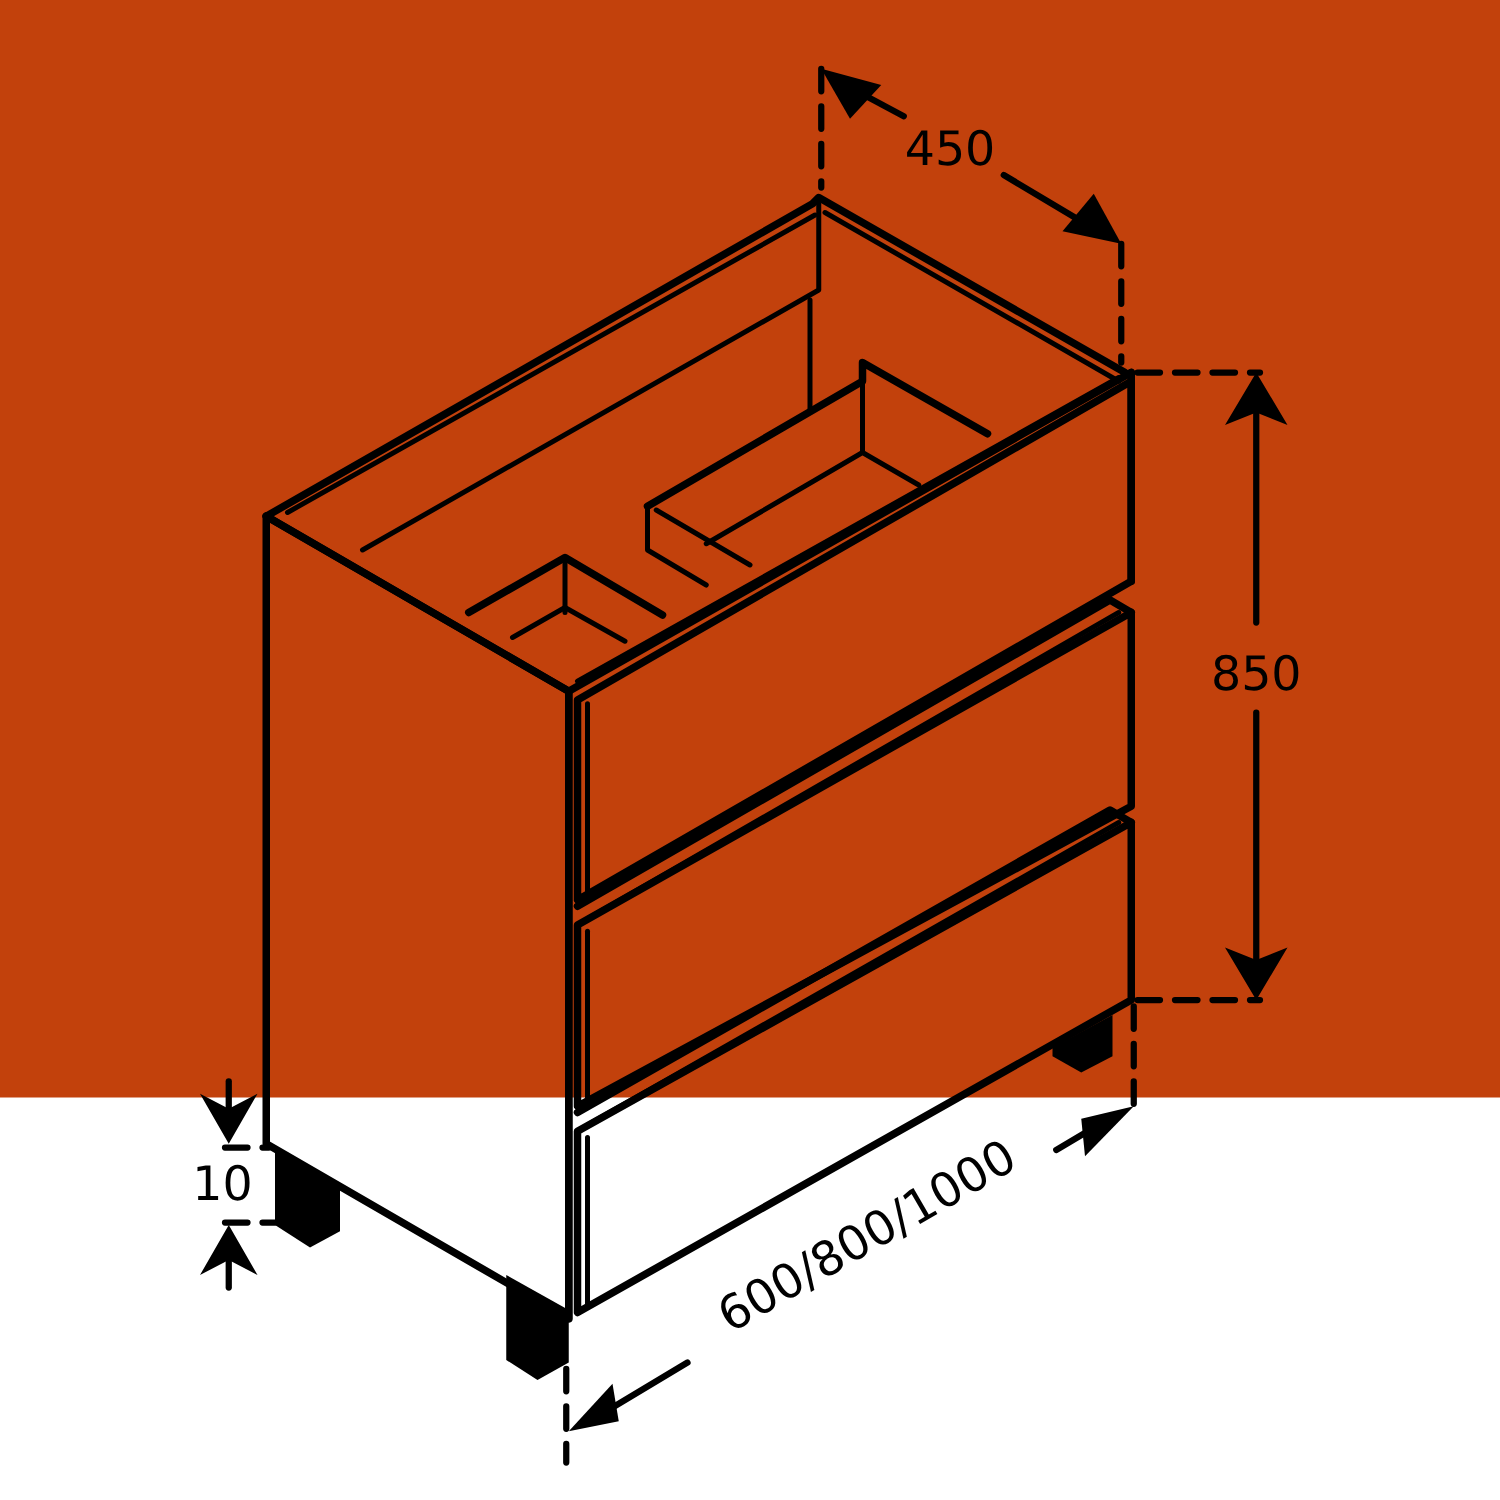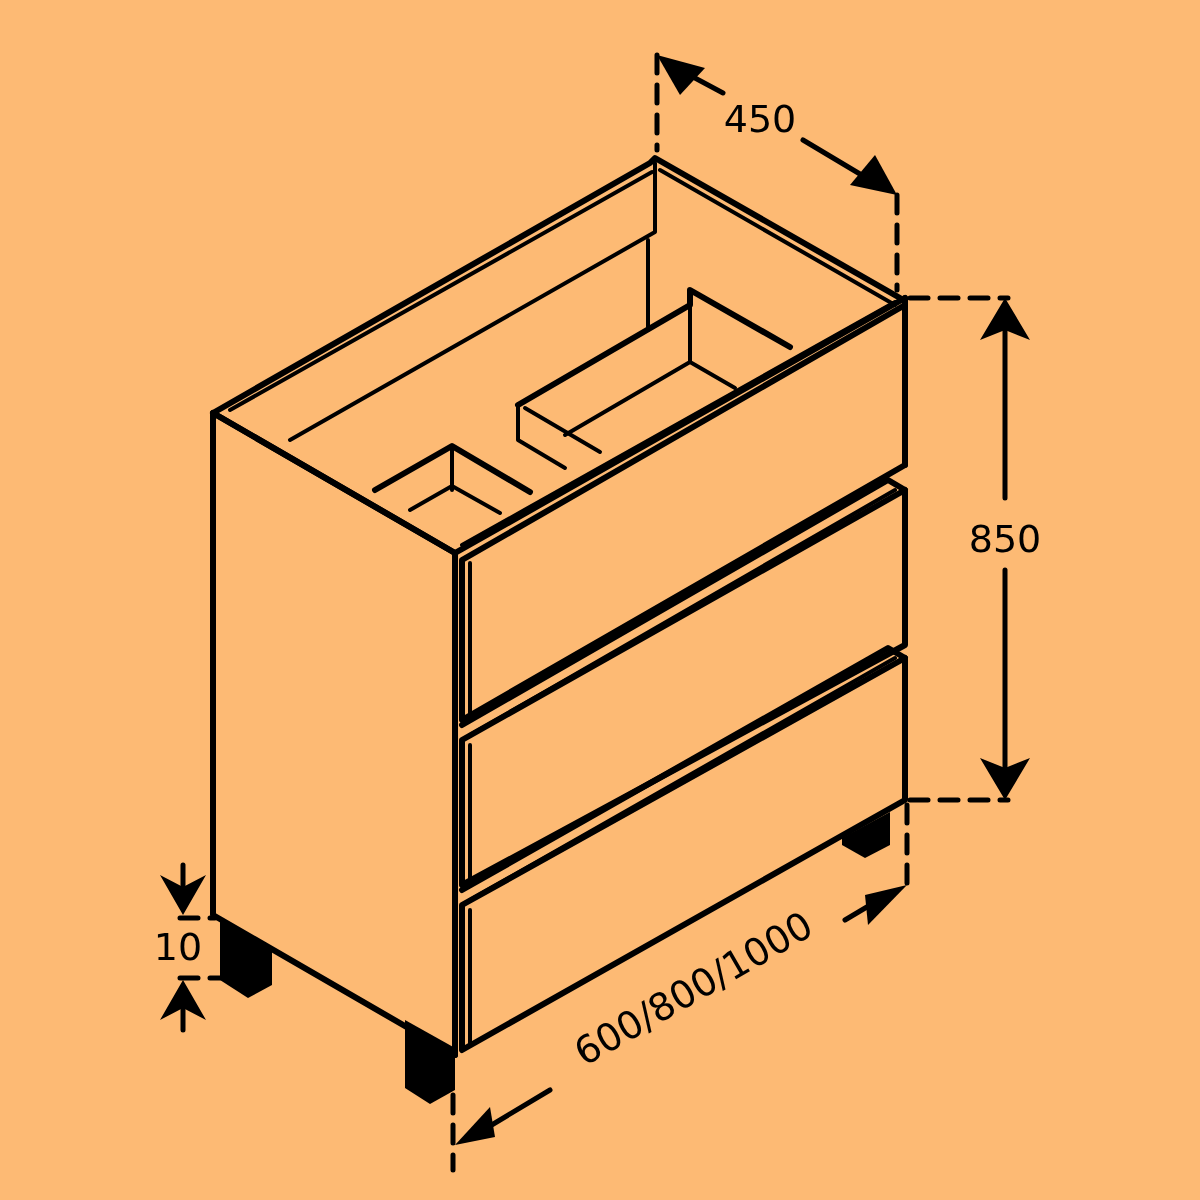--- a/index.html
+++ b/index.html
@@ -1,17 +1,17 @@
 <!DOCTYPE html>
 <html><head>
 <meta charset="utf-8">
 <style>
   html, body { margin: 0; padding: 0; background: #ffffff; }
   body { width: 1200px; height: 1200px; overflow: hidden; }
-  #stage { position: relative; width: 1200px; height: 1200px; background: #fdba74; }
+  #stage { position: relative; width: 1200px; height: 878px; background: #c2410c; }
   svg { position: absolute; left: 0; top: 0; }
   .ln { fill: none; stroke: #000; stroke-width: 6; stroke-linejoin: round; stroke-linecap: round; }
   .lt { fill: none; stroke: #000; stroke-width: 4; stroke-linejoin: round; stroke-linecap: round; }
   .dash { fill: none; stroke: #000; stroke-width: 5; stroke-dasharray: 18 12; stroke-linecap: round; }
   .dimline { fill: none; stroke: #000; stroke-width: 5; stroke-linecap: round; }
   .arrow { fill: #000; }
   .leg { fill: #000; }
   .lbl { font-family: "DejaVu Sans", sans-serif; font-size: 38px; fill: #000; font-weight: 400; }
 </style>
 </head>

